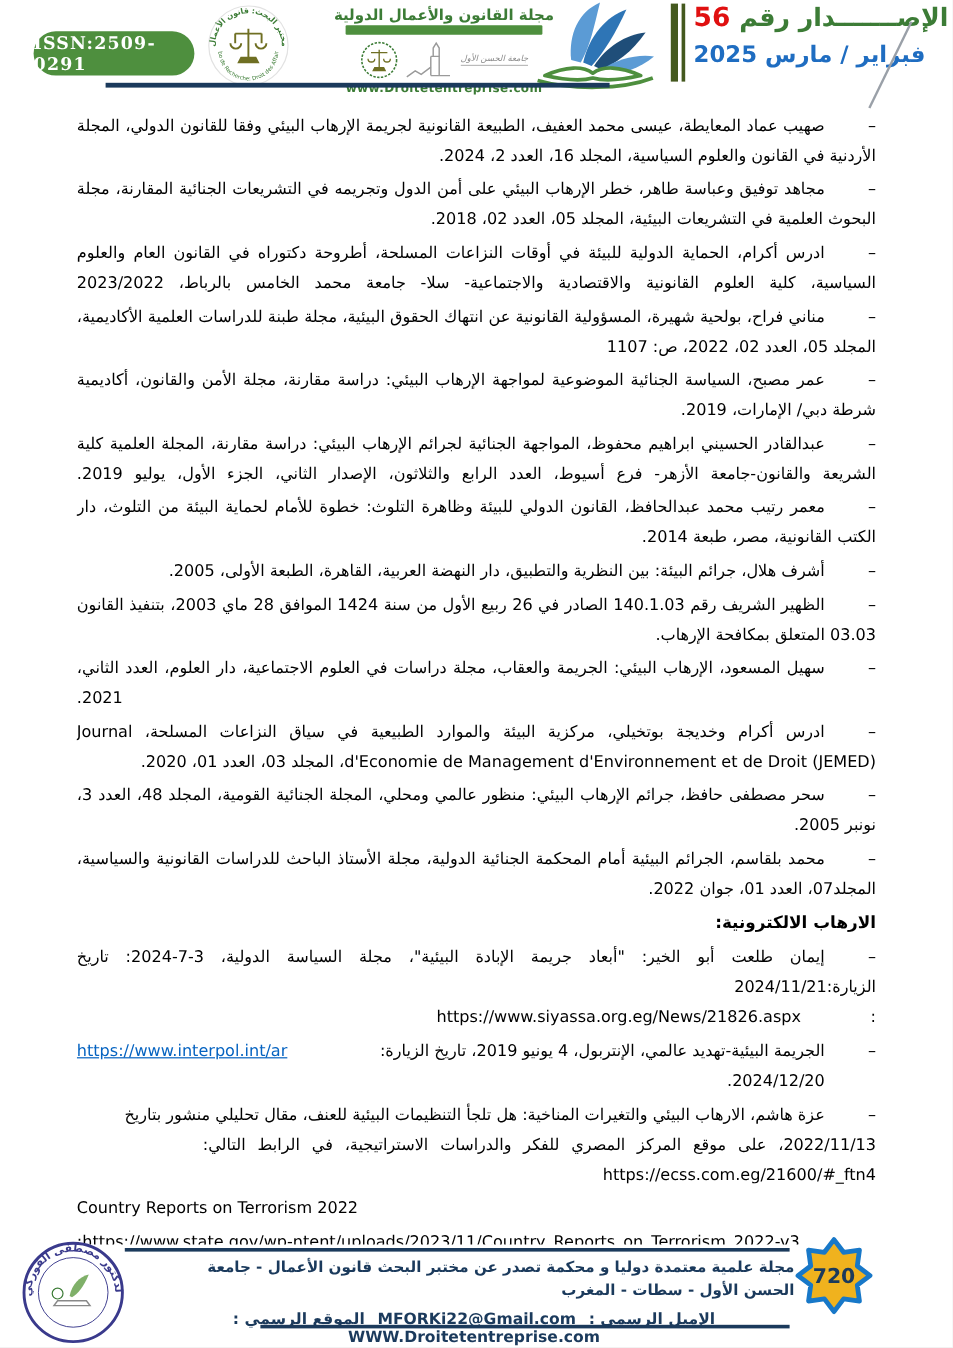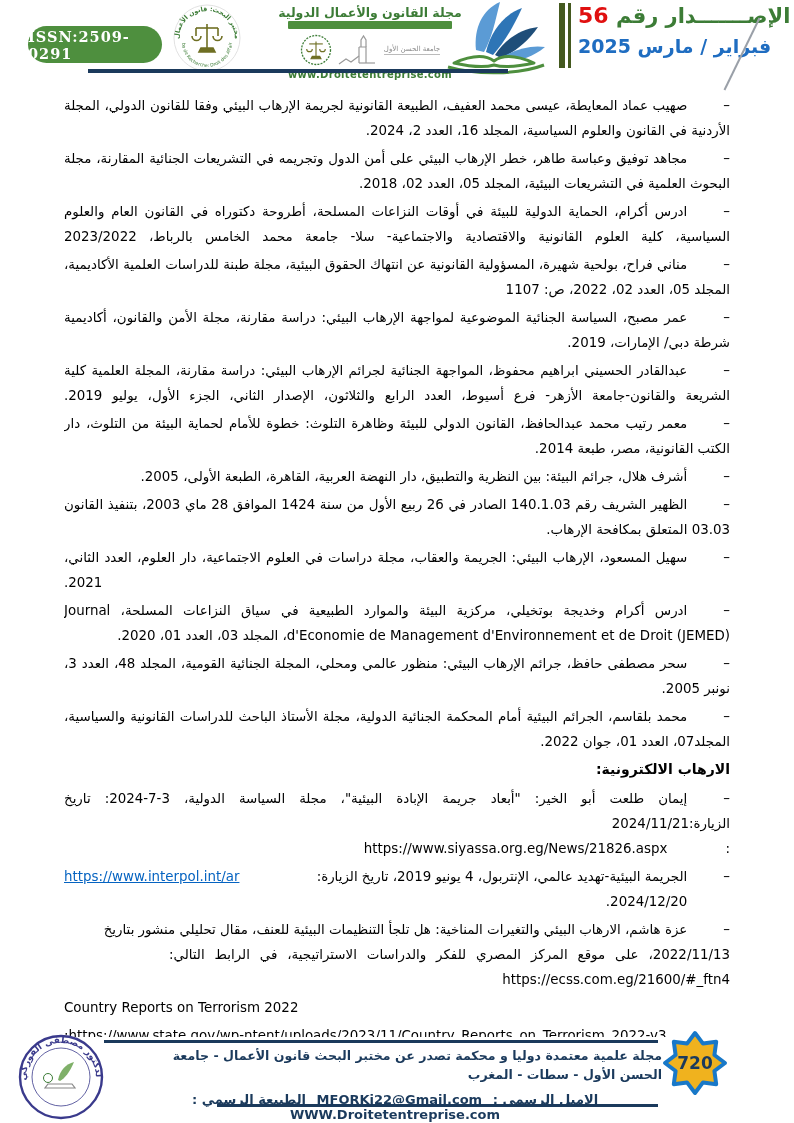--- a/index.html
+++ b/index.html
@@ -13,21 +13,21 @@
   .page{position:relative;width:794px;height:1123px;margin:0 auto;background:#ffffff;overflow:hidden;}
 
   
   .issn-badge{position:absolute;left:28px;top:26px;width:134px;height:37px;
     background:var(--header-green);border-radius:19px;display:flex;align-items:center;justify-content:center;
     color:#ffffff;font-family:"DejaVu Serif",serif;font-weight:bold;font-size:14.5px;letter-spacing:1px;}
   .lab-logo{position:absolute;left:168px;top:3px;}
   .journal-logo{position:absolute;left:272px;top:5px;width:196px;text-align:center;}
   .jl-title{font-size:12.5px;font-weight:bold;color:var(--title-green);direction:rtl;}
   .jl-bar{height:8px;background:var(--header-green);margin:1px 16px 2px 16px;border-radius:1px;}
-  .jl-mid{display:flex;align-items:center;justify-content:center;gap:5px;height:38px;}
+  .jl-mid{display:flex;align-items:center;justify-content:center;gap:5px;height:38px;font-style:italic;}
   .jl-univ{font-size:7px;color:#8a8a8a;direction:rtl;border-bottom:1px solid #bbb;line-height:1.3;}
   .jl-site{font-size:10px;font-weight:bold;color:var(--title-green);letter-spacing:.3px;}
   .book-art{position:absolute;left:424px;top:0px;}
   .header-rule{position:absolute;left:88px;top:69px;width:420px;height:3.5px;background:var(--navy);}
   .vbar-a{position:absolute;left:559px;top:3px;width:6px;height:65px;background:#44591f;}
   .vbar-b{position:absolute;left:568px;top:3px;width:3px;height:65px;background:#44591f;}
   .issue{position:absolute;left:578px;top:3px;width:214px;direction:rtl;text-align:left;}
   .issue-l1{font-size:21px;font-weight:bold;color:var(--title-green);white-space:nowrap;}
   .issue-l1 .num{color:var(--issue-red);font-size:22px;}
   .issue-l2{margin-top:7px;font-size:19px;font-weight:bold;color:var(--issue-blue);white-space:nowrap;}
@@ -172,21 +172,21 @@
 
   <div data-name="page-footer">
     <div class="f-rule-top" data-name="footer-rule-top"></div>
     <div class="f-rule-bot" data-name="footer-rule-bottom"></div>
 
     <div class="f-text">
       <div class="f-line1" data-name="footer-credits">مجلة علمية معتمدة  دوليا و محكمة تصدر عن مختبر البحث قانون الأعمال - جامعة الحسن الأول - سطات - المغرب</div>
       <div class="f-line2" data-name="footer-contacts">
         <span data-name="email-label">الإميل الرسمي :</span>
         <span data-name="email-value">MFORKi22@Gmail.com</span>
-        <span data-name="website-label">الطبيعة الرسمي :</span>
+        <span data-name="website-label">الموقع الرسمي :</span>
         <span data-name="website-value">WWW.Droitetentreprise.com</span>
       </div>
     </div>
 
     <svg class="stamp" width="94" height="90" viewBox="0 0 94 90" data-name="round-stamp-icon">
       <defs>
           <path id="stampTop" d="M 12 46 A 35 35 0 0 1 82 46"></path>
         </defs>
       <circle cx="47" cy="45" r="41" fill="#ffffff" stroke="#3a3a8c" stroke-width="2.4"></circle>
       <circle cx="47" cy="45" r="29" fill="none" stroke="#3a3a8c" stroke-width="0.8"></circle>

